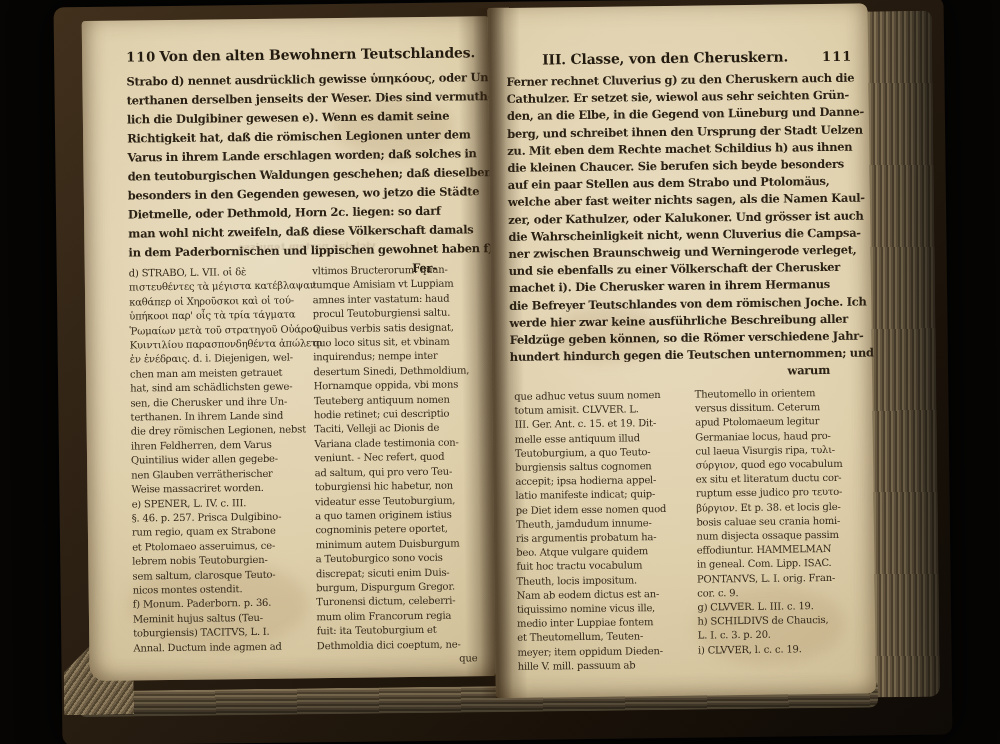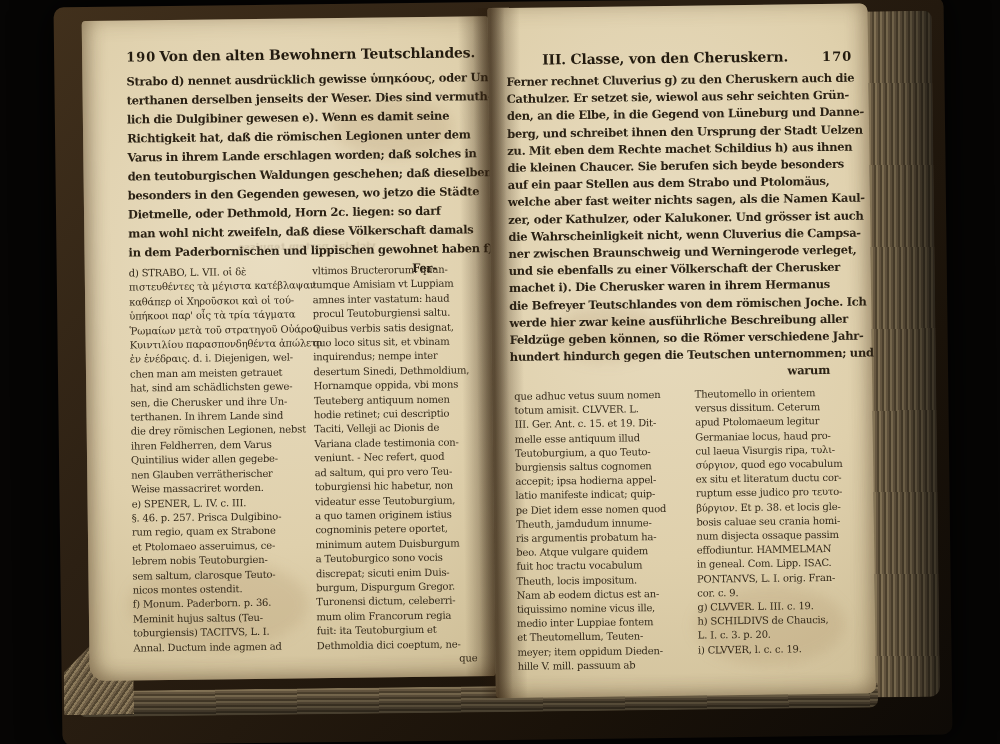--- a/index.html
+++ b/index.html
@@ -65,21 +65,21 @@
   <div class="book">
     <div class="cover"></div>
     <div class="edge-right"></div>
     <div class="edge-bottom"></div>
     <div class="edge-corner-left"></div>
 
     <div class="page page-left">
       <div class="stain" style="left:40px;top:540px;width:180px;height:90px;"></div>
       <div class="stain" style="left:250px;top:80px;width:120px;height:60px;"></div>
       <div class="hdr" style="top:28px;left:44px;width:352px;">
-        <span class="pagenum">190</span>
+        <span class="pagenum">110</span>
         <span class="runtitle">Von den alten Bewohnern Teutschlandes.</span>
       </div>
       <div class="bodytext body-left">
         <div>
             <div class="tline">Strabo d) nennet ausdrücklich gewisse ὑπηκόους, oder Un-</div>
             <div class="tline">terthanen derselben jenseits der Weser.  Dies sind vermuth-</div>
             <div class="tline">lich die Dulgibiner gewesen e).   Wenn es damit seine</div>
             <div class="tline">Richtigkeit hat, daß die römischen Legionen unter dem</div>
             <div class="tline">Varus in ihrem Lande erschlagen worden; daß solches in</div>
             <div class="tline">den teutoburgischen Waldungen geschehen; daß dieselben</div>
@@ -154,21 +154,21 @@
           <div class="fn-catchword">que</div>
         </div>
       </div>
     </div>
 
     <div class="page page-right">
       <div class="stain" style="left:200px;top:580px;width:150px;height:80px;"></div>
       <div class="stain" style="left:60px;top:300px;width:110px;height:55px;"></div>
       <div class="hdr" style="top:44px;left:20px;width:344px;">
         <span class="runtitle">III. Classe, von den Cheruskern.</span>
-        <span class="pagenum">170</span>
+        <span class="pagenum">111</span>
       </div>
       <div class="bodytext body-right">
         <div>
             <div class="tline">Ferner rechnet Cluverius g) zu den Cheruskern auch die</div>
             <div class="tline">Cathulzer.  Er setzet sie, wiewol aus sehr seichten Grün-</div>
             <div class="tline">den, an die Elbe, in die Gegend von Lüneburg und Danne-</div>
             <div class="tline">berg, und schreibet ihnen den Ursprung der Stadt Uelzen</div>
             <div class="tline">zu.  Mit eben dem Rechte machet Schildius h) aus ihnen</div>
             <div class="tline">die kleinen Chaucer.  Sie berufen sich beyde besonders</div>
             <div class="tline">auf ein paar Stellen aus dem Strabo und Ptolomäus,</div>

